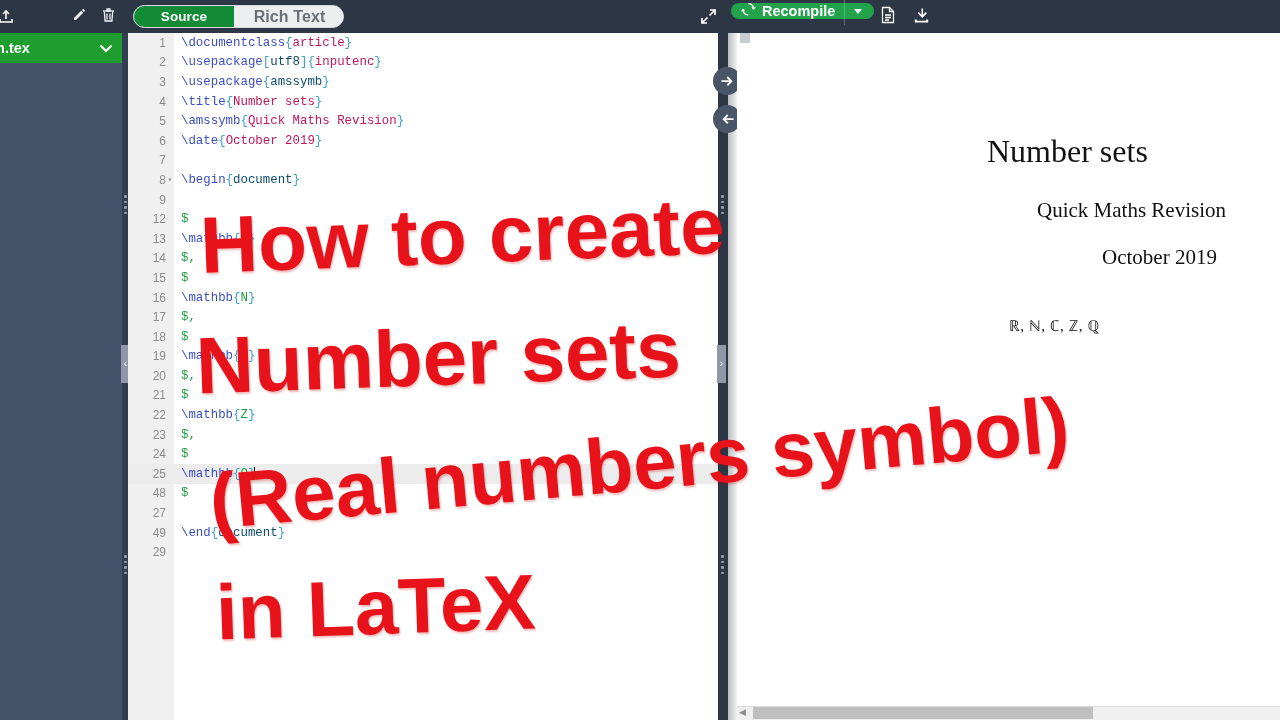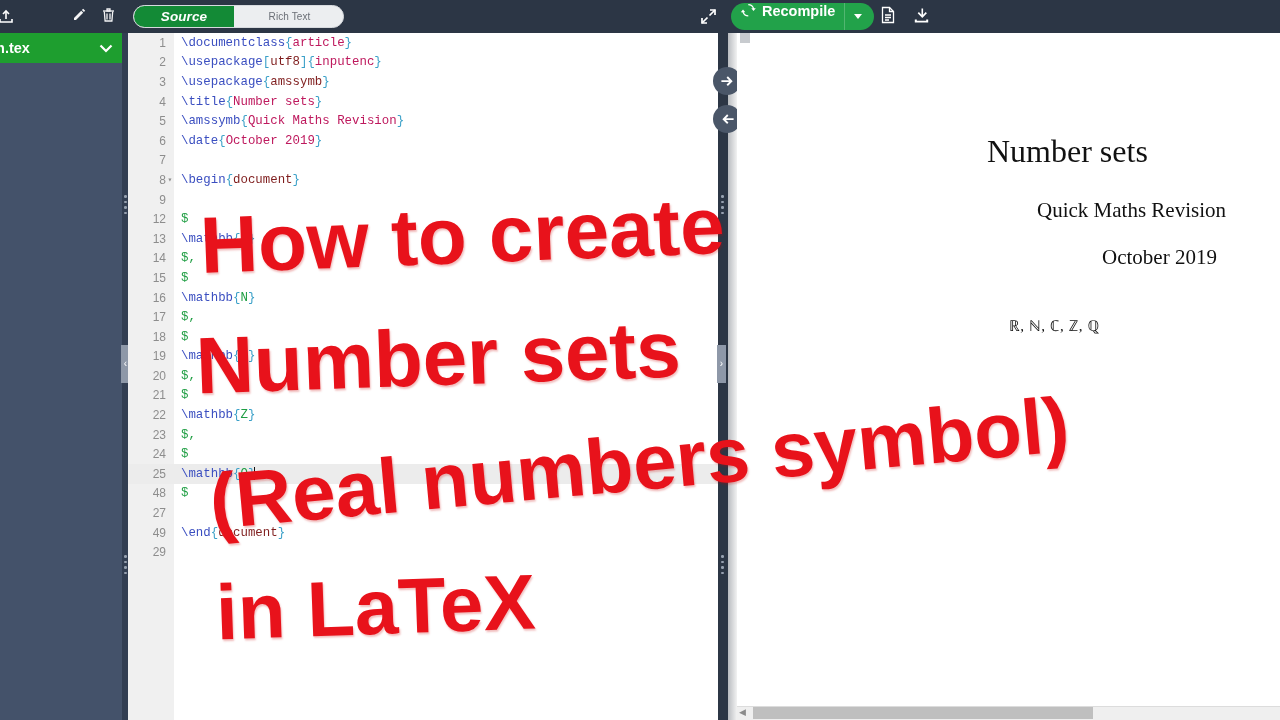--- a/index.html
+++ b/index.html
@@ -30,28 +30,28 @@
     height:23px; width:211px;
     background:#eceef0; border-radius:12px;
     display:flex; align-items:stretch; overflow:hidden;
     border:1px solid #d7dade;
   }
   .toggle .seg{
     display:flex; align-items:center; justify-content:center;
     font-size:13.5px; font-weight:bold; letter-spacing:.1px;
     flex:0 0 auto;
   }
-  .toggle .seg.source{ width:100px; background:#138a36; color:#ffffff;font-style:italic; }
-  .toggle .seg.rich{ width:111px; color:#6b6f76; font-weight:normal; font-size:10px;}
+  .toggle .seg.source{ width:100px; background:#138a36; color:#ffffff; }
+  .toggle .seg.rich{ width:111px; color:#6b6f76; font-weight:bold; font-size:16px;}
 
   .expand-btn{ position:absolute; left:700px; top:8px; }
 
   .recompile{
-    position:absolute; left:731px; top:3px; height:27px;
-    background:#22a24a; border-radius:14px; display:flex; 
+    position:absolute; left:731px; top:3px; height:16px;
+    background:#22a24a; border-radius:14px; display:flex; align-items:center;
     color:#fff; padding:0 4px 0 10px;
   }
   .recompile .label{ font-size:14.5px; font-weight:bold; margin-left:6px; }
   .recompile .caretzone{
     width:26px; height:27px; display:flex; align-items:center; justify-content:center;
     border-left:1px solid rgba(255,255,255,.22); margin-left:9px;
   }
   .caret{ width:0;height:0;border-left:4.5px solid transparent;border-right:4.5px solid transparent;border-top:5.5px solid #fff; }
   .pdf-icons{ position:absolute; left:880px; top:6px; display:flex; gap:17px; align-items:center; color:#fff; }
 
@@ -101,21 +101,21 @@
   .line.active{ background:#ececec; }
   .ln{
     width:38px; text-align:right; color:#8d8d8d; font-size:12px;
     font-family:"Liberation Sans", sans-serif; flex:0 0 38px;
   }
   .fold{ width:8px; flex:0 0 8px; color:#8d8d8d; font-size:8px; text-align:center;}
   .code{ margin-left:7px; white-space:pre; color:#333; }
   .k-cmd{ color:#3a4ec0; }
   .k-brace{ color:#3aa0c8; }
   .k-plain{ color:#be185d; }
-  .k-opt{ color:#7f1d1d; }
+  .k-opt{ color:#0c4a6e; }
   .k-dollar{ color:#1f9e43; }
   .k-arg{ color:#1f9e43; }
   .cursor{
     display:inline-block; width:1px; height:13px; background:#111;
     vertical-align:middle; margin-left:-1px;
   }
 
   
   .mid-divider{
     position:absolute; left:718px; top:33px; width:10px; height:687px;

